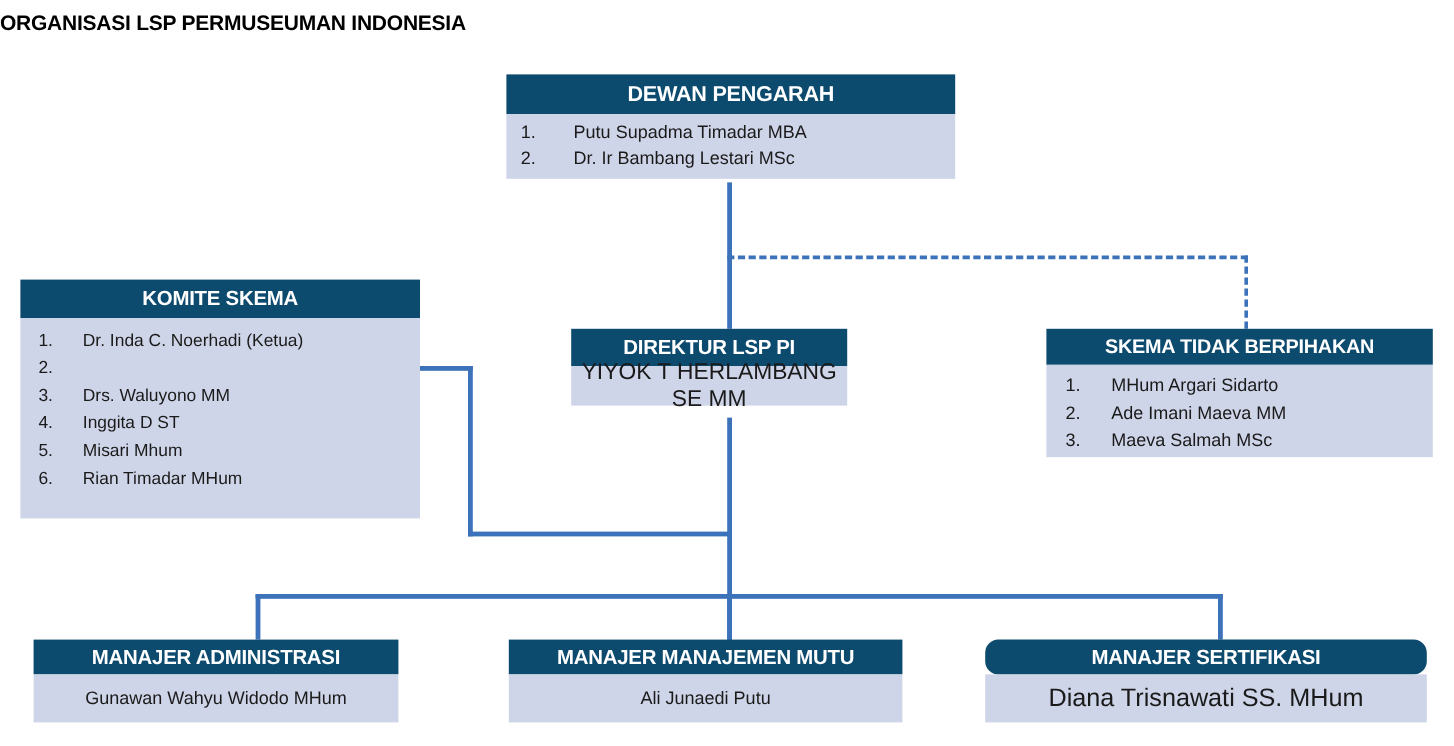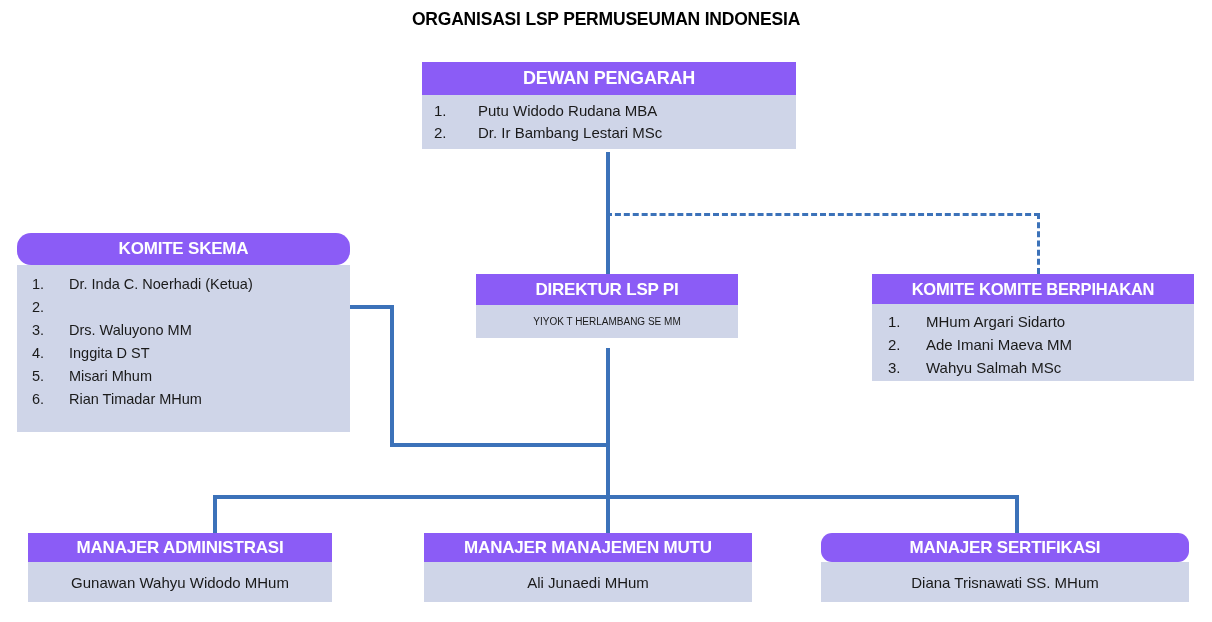--- a/index.html
+++ b/index.html
@@ -19,35 +19,34 @@
     background: #ffffff;
     overflow: hidden;
   }
 
   
   .chart-title {
     position: absolute;
     left: 0;
     top: 9px;
     width: 1212px;
-    text-align: center;
     font-size: 17.5px;
     font-weight: bold;
     letter-spacing: -0.2px;
     color: #000000;
     white-space: nowrap;
   }
 
   
   .org-box {
     position: absolute;
     box-sizing: border-box;
   }
   .org-head {
-    background: #8b5cf6;
+    background: #0c4a6e;
     color: #ffffff;
     font-weight: bold;
     text-align: center;
     letter-spacing: -0.2px;
     display: flex;
     align-items: center;
     justify-content: center;
     white-space: nowrap;
     box-sizing: border-box;
   }
@@ -121,32 +120,32 @@
   <div class="conn" style="left:213px; top:495px; width:4px; height:38px;"></div>
   <div class="conn" style="left:606px; top:495px; width:4px; height:38px;"></div>
   <div class="conn" style="left:1015px; top:495px; width:4px; height:38px;"></div>
 
   <div class="org-box" style="left:422px; top:62px; width:374px;">
     <div class="org-head" style="height:33px; font-size:18px;">DEWAN PENGARAH</div>
     <div class="org-body" style="height:54px; padding:5px 0 0 0;">
       <ul class="member-list" style="font-size:15px; line-height:22px;">
         <li>
           <span class="num" style="width:44px; padding-left:12px;">1.</span>
-          <span class="nm">Putu Widodo Rudana MBA</span>
+          <span class="nm">Putu Supadma Timadar MBA</span>
         </li>
         <li>
           <span class="num" style="width:44px; padding-left:12px;">2.</span>
           <span class="nm">Dr. Ir Bambang Lestari MSc</span>
         </li>
       </ul>
     </div>
   </div>
 
   <div class="org-box" style="left:17px; top:233px; width:333px;">
-    <div class="org-head" style="height:32px; font-size:17px;border-radius:14px;">KOMITE SKEMA</div>
+    <div class="org-head" style="height:32px; font-size:17px;">KOMITE SKEMA</div>
     <div class="org-body" style="height:167px; padding:8px 0 0 0;">
       <ul class="member-list" style="font-size:14.5px; line-height:23px;">
         <li>
           <span class="num" style="width:37px; padding-left:15px;">1.</span>
           <span class="nm">Dr. Inda C. Noerhadi (Ketua)</span>
         </li>
         <li>
           <span class="num" style="width:37px; padding-left:15px;">2.</span>
         </li>
         <li>
@@ -162,53 +161,53 @@
           <span class="nm">Misari Mhum</span>
         </li>
         <li>
           <span class="num" style="width:37px; padding-left:15px;">6.</span>
           <span class="nm">Rian Timadar MHum</span>
         </li>
       </ul>
     </div>
   </div>
 
-  <div class="org-box" style="left:476px; top:274px; width:262px;">
+  <div class="org-box" style="left:476px; top:274px; width:230px;">
     <div class="org-head" style="height:31px; font-size:17px;">DIREKTUR LSP PI</div>
-    <div class="org-body center" style="height:33px; font-size:10px;">YIYOK T HERLAMBANG SE MM</div>
+    <div class="org-body center" style="height:33px; font-size:19px;">YIYOK T HERLAMBANG SE MM</div>
   </div>
 
   <div class="org-box" style="left:872px; top:274px; width:322px;">
-    <div class="org-head" style="height:30px; font-size:16.5px;">KOMITE KOMITE BERPIHAKAN</div>
+    <div class="org-head" style="height:30px; font-size:16.5px;">SKEMA TIDAK BERPIHAKAN</div>
     <div class="org-body" style="height:77px; padding:6px 0 0 0;">
       <ul class="member-list" style="font-size:15px; line-height:23px;">
         <li>
           <span class="num" style="width:38px; padding-left:16px;">1.</span>
           <span class="nm">MHum Argari Sidarto</span>
         </li>
         <li>
           <span class="num" style="width:38px; padding-left:16px;">2.</span>
           <span class="nm">Ade Imani Maeva MM</span>
         </li>
         <li>
           <span class="num" style="width:38px; padding-left:16px;">3.</span>
-          <span class="nm">Wahyu Salmah MSc</span>
+          <span class="nm">Maeva Salmah MSc</span>
         </li>
       </ul>
     </div>
   </div>
 
   <div class="org-box" style="left:28px; top:533px; width:304px;">
     <div class="org-head" style="height:29px; font-size:17px;">MANAJER ADMINISTRASI</div>
     <div class="org-body center" style="height:40px; font-size:15px;">Gunawan Wahyu Widodo MHum</div>
   </div>
 
   <div class="org-box" style="left:424px; top:533px; width:328px;">
     <div class="org-head" style="height:29px; font-size:17px;">MANAJER MANAJEMEN MUTU</div>
-    <div class="org-body center" style="height:40px; font-size:15px;">Ali Junaedi MHum</div>
+    <div class="org-body center" style="height:40px; font-size:15px;">Ali Junaedi Putu</div>
   </div>
 
   <div class="org-box" style="left:821px; top:533px; width:368px;">
     <div class="org-head" style="height:29px; font-size:17px;border-radius:11px;">MANAJER SERTIFIKASI</div>
-    <div class="org-body center" style="height:40px; font-size:15px;">Diana Trisnawati SS. MHum</div>
+    <div class="org-body center" style="height:40px; font-size:21px;">Diana Trisnawati SS. MHum</div>
   </div>
 
 </div>
 
 </body></html>

